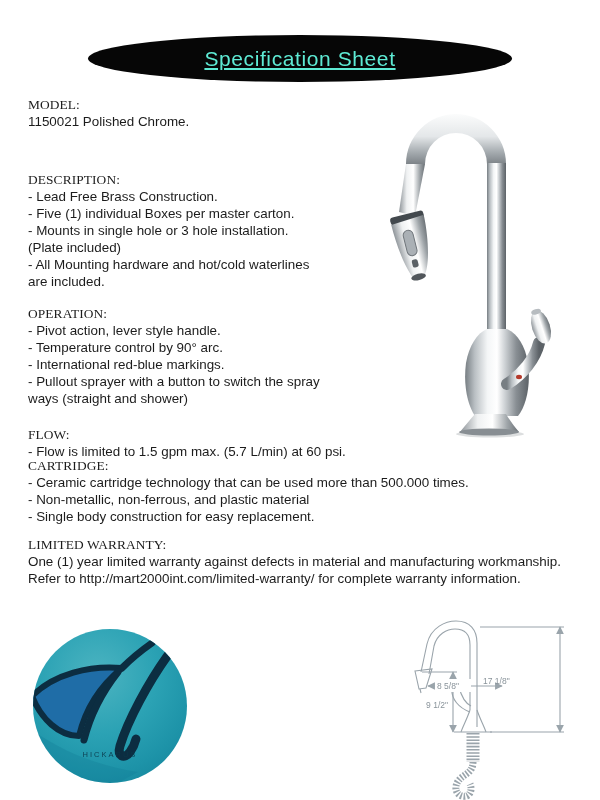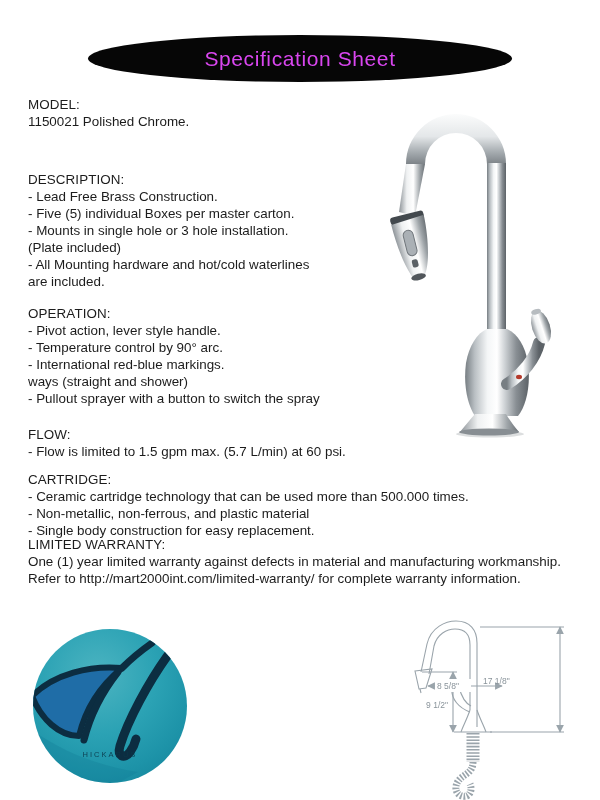--- a/index.html
+++ b/index.html
@@ -1,23 +1,23 @@
 <!DOCTYPE html>
 <html><head>
 <meta charset="utf-8">
 <style>
   html,body{margin:0;padding:0;background:#e8e8e8;}
   .page{position:relative;width:600px;height:800px;background:#ffffff;overflow:hidden;
         font-family:"Liberation Sans", sans-serif;color:#1c1c1c;}
   .header-ellipse{position:absolute;left:88px;top:35px;width:424px;height:47px;
         background:#060606;border-radius:50%;display:flex;align-items:center;justify-content:center;}
-  .header-title{color:#d946ef;font-size:21px;letter-spacing:.6px;}
+  .header-title{color:#5eead4;font-size:21px;letter-spacing:.6px;text-decoration:underline;}
   .sec{position:absolute;left:28px;font-size:13.4px;line-height:17px;white-space:nowrap;}
-  .sec .heading{letter-spacing:.1px;}
-  .s0{top:96px}.s1{top:171px}.s2{top:305px}.s3{top:426px}.s4{top:471px}.s5{top:536px}
+  .sec .heading{letter-spacing:.1px;font-family:Liberation Serif, serif;}
+  .s0{top:96px}.s1{top:171px}.s2{top:305px}.s3{top:426px}.s4{top:457px}.s5{top:536px}
   .photo-svg{position:absolute;left:380px;top:100px;}
   .logo-svg{position:absolute;left:28px;top:624px;}
   .draw-svg{position:absolute;left:390px;top:615px;}
   .dim-label{font-family:"Liberation Sans",sans-serif;font-size:8.5px;fill:#8a949b;}
   .logo-text{font-family:"Liberation Sans",sans-serif;font-size:7.5px;letter-spacing:2px;fill:#0b3648;opacity:.9;}
 </style>
 </head>
 <body>
 
 <div class="page">
@@ -31,36 +31,36 @@
       <div class="heading">MODEL:</div>
       <div>
           <div>1150021 Polished Chrome.</div>
         </div>
     </div>
 
     <div class="sec s1">
       <div class="heading">DESCRIPTION:</div>
       <div>
           <div>- Lead Free Brass Construction.</div>
-          <div>- Five (5) individual Boxes per master carton.</div>
+          <div>- Five (1) individual Boxes per master carton.</div>
           <div>- Mounts in single hole or 3 hole installation.</div>
           <div>(Plate included)</div>
           <div>- All Mounting hardware and hot/cold waterlines</div>
           <div>are included.</div>
         </div>
     </div>
 
     <div class="sec s2">
       <div class="heading">OPERATION:</div>
       <div>
           <div>- Pivot action, lever style handle.</div>
           <div>- Temperature control by 90° arc.</div>
           <div>- International red-blue markings.</div>
+          <div>- Pullout sprayer with a button to switch the spray</div>
           <div>ways (straight and shower)</div>
-          <div>- Pullout sprayer with a button to switch the spray</div>
         </div>
     </div>
 
     <div class="sec s3">
       <div class="heading">FLOW:</div>
       <div>
           <div>- Flow is limited to 1.5 gpm max. (5.7 L/min) at 60 psi.</div>
         </div>
     </div>
 

